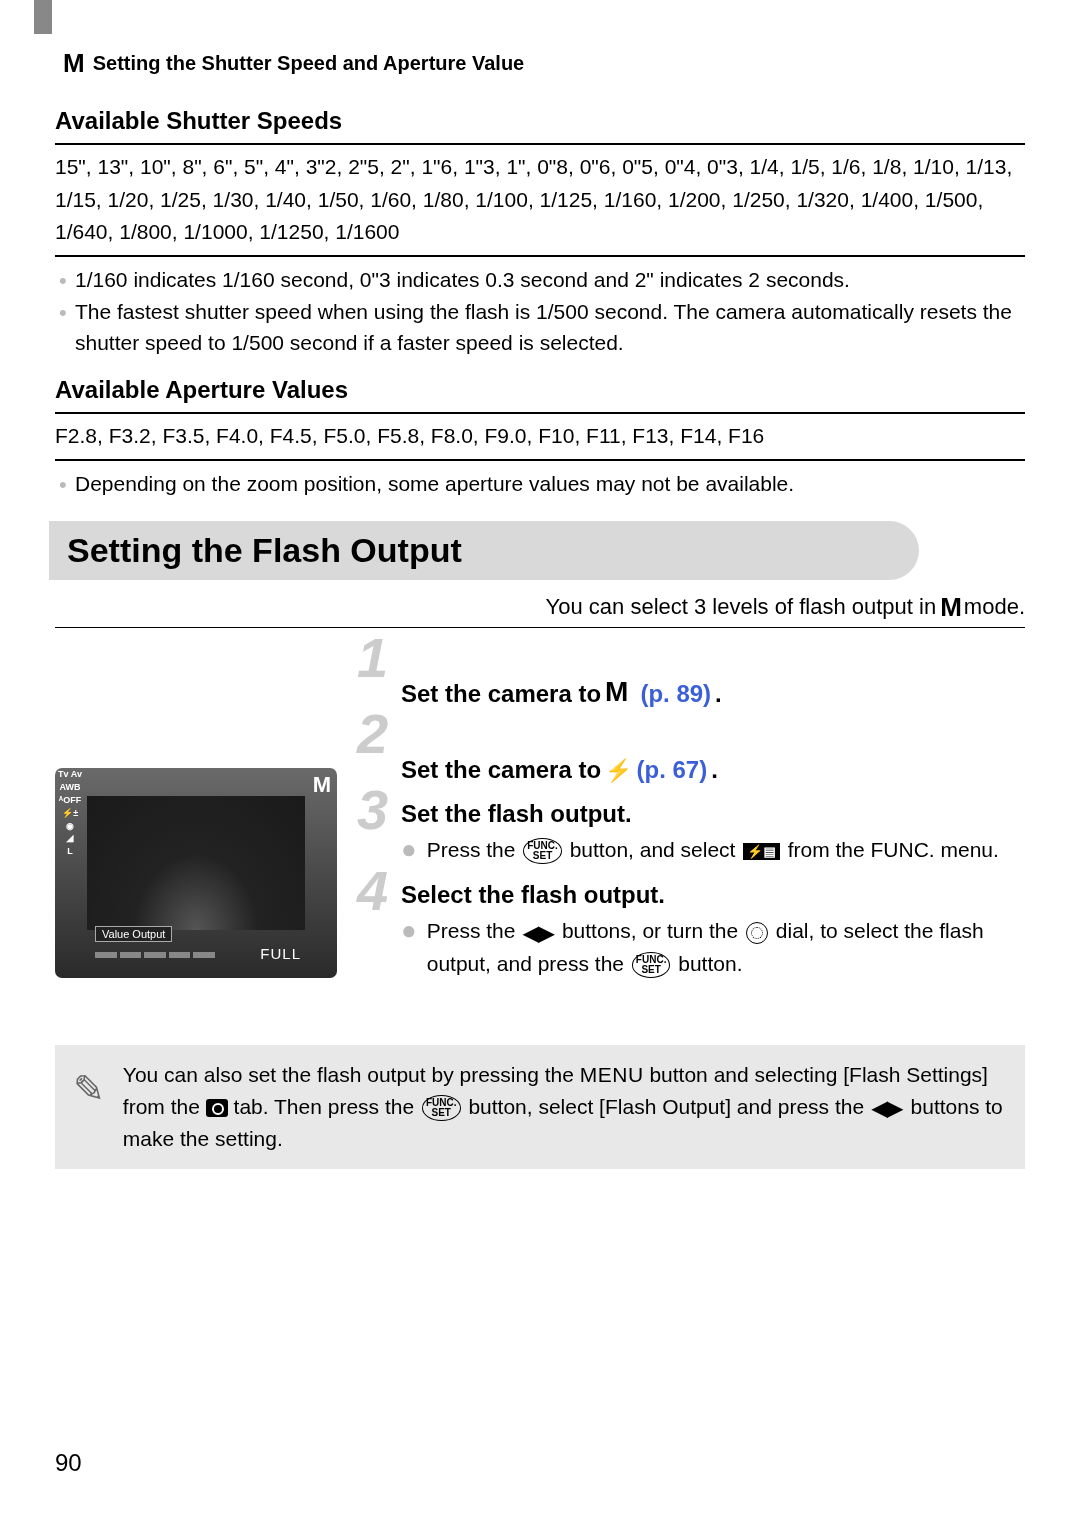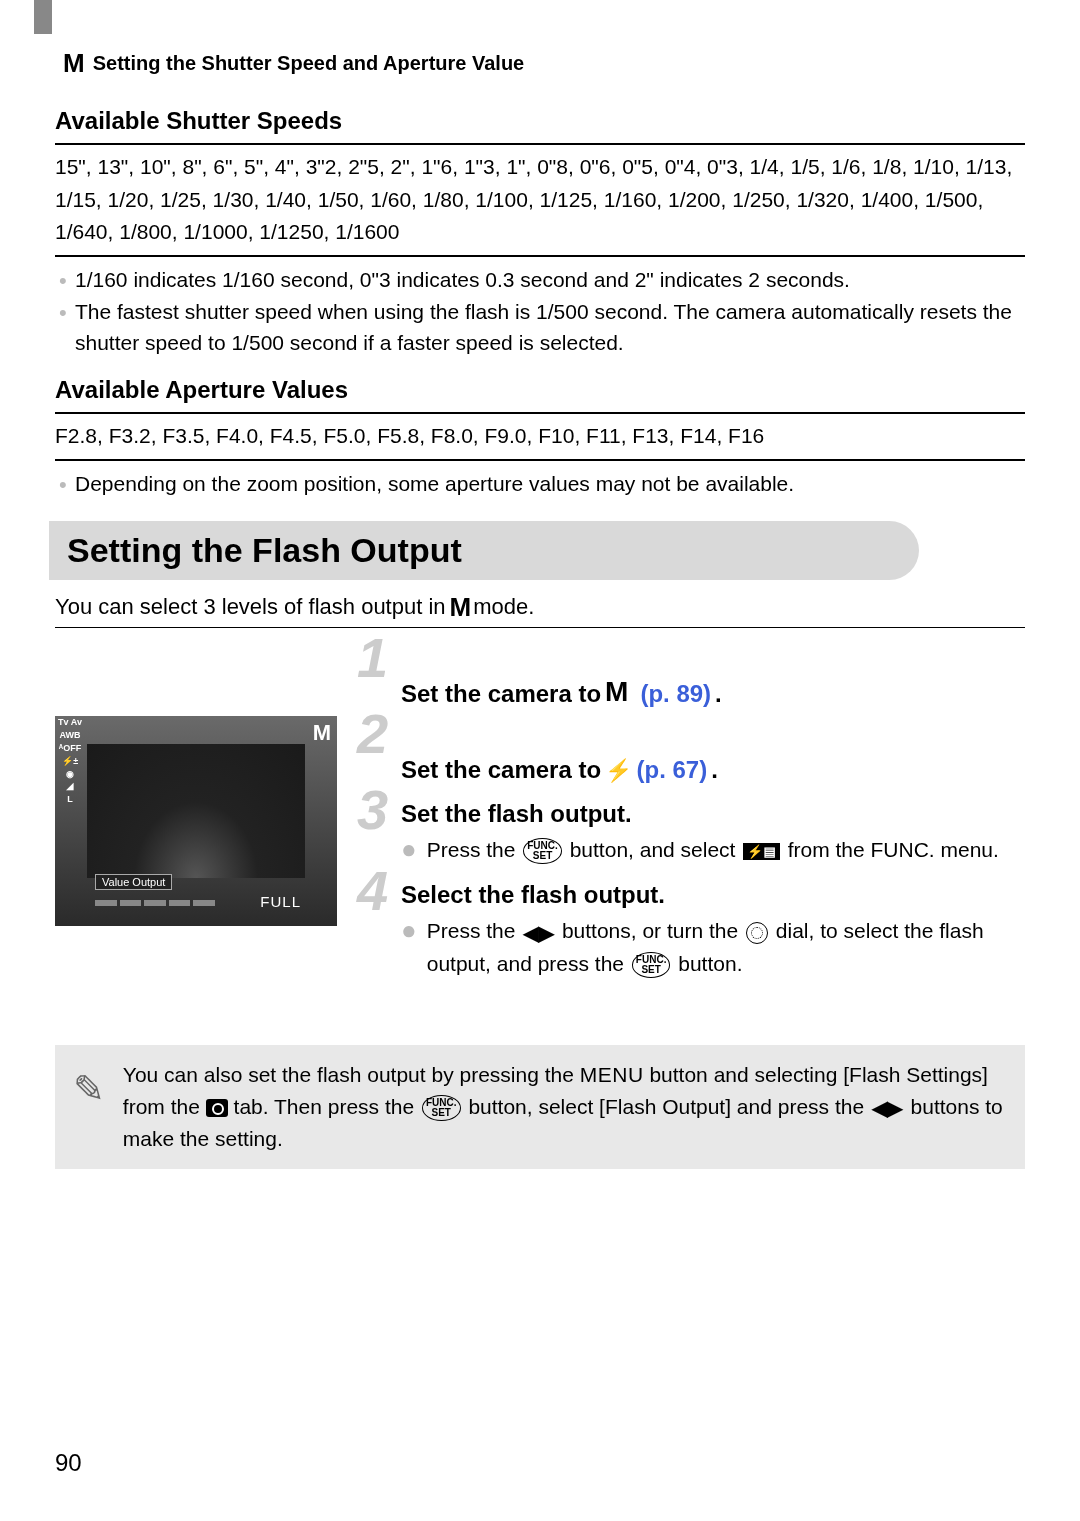--- a/index.html
+++ b/index.html
@@ -82,36 +82,38 @@
     font-size: 34px;
     font-weight: 900;
     font-family: Arial, Helvetica, sans-serif;
   }
   .intro-line {
     font-size: 22px;
     margin: 12px 0 1px 0;
     display: flex;
     align-items: center;
     flex-wrap: wrap;
+    justify-content: flex-end;
   }
   .intro-divider {
     border-top: 1px solid #000;
     margin: 4px 0 20px 0;
   }
   .steps-area {
     display: flex;
     margin-top: 6px;
   }
   .screenshot {
     width: 282px;
     height: 210px;
     background: linear-gradient(#6a6a6a, #2a2a2a);
     position: relative;
-    margin-top: 68px;
+    margin-top: 120px;
     flex-shrink: 0;
+    border-radius: 7px;
   }
   .screenshot .icon-col {
     position: absolute;
     left: 2px;
     top: 2px;
     width: 26px;
     display: flex;
     flex-direction: column;
     gap: 3px;
   }

